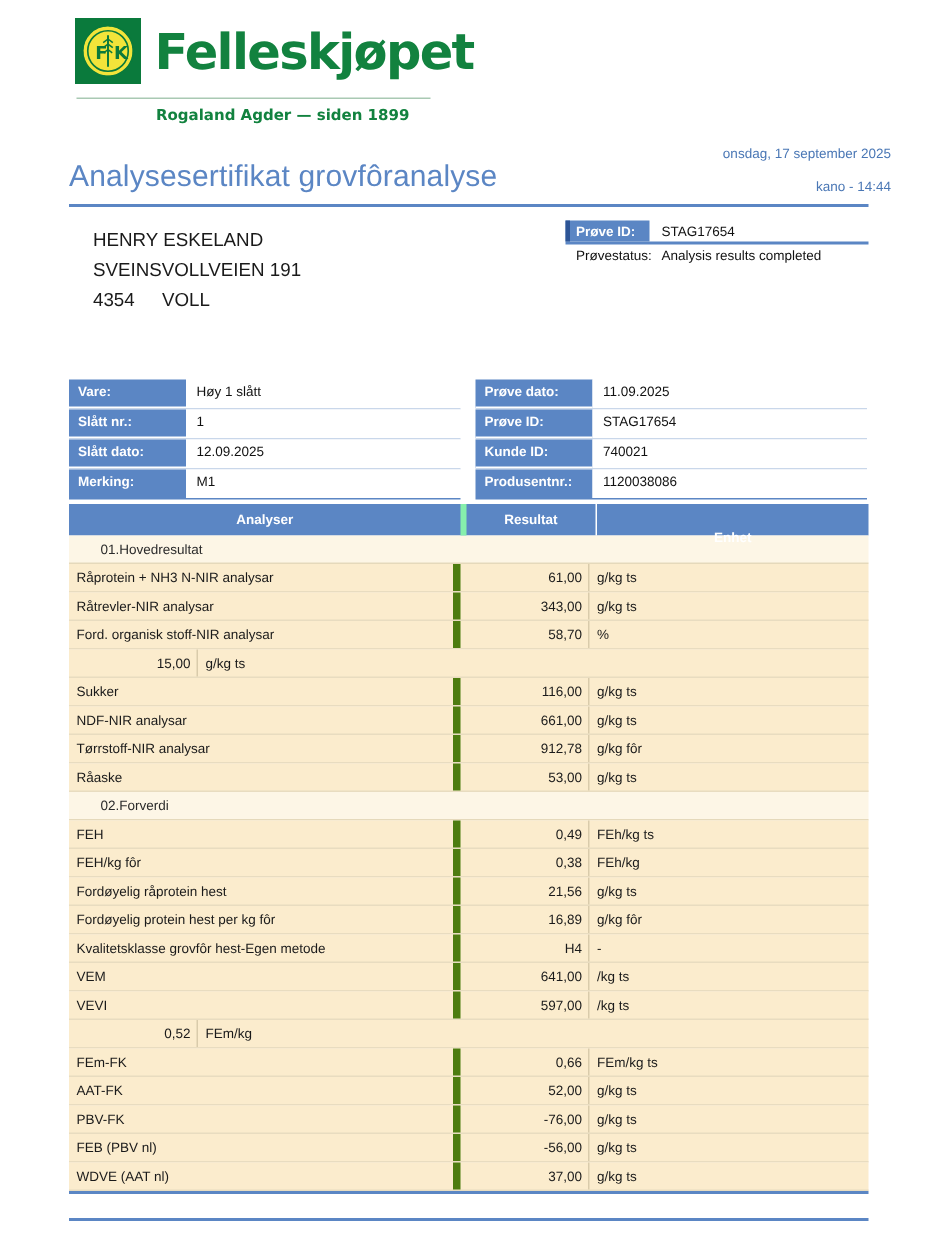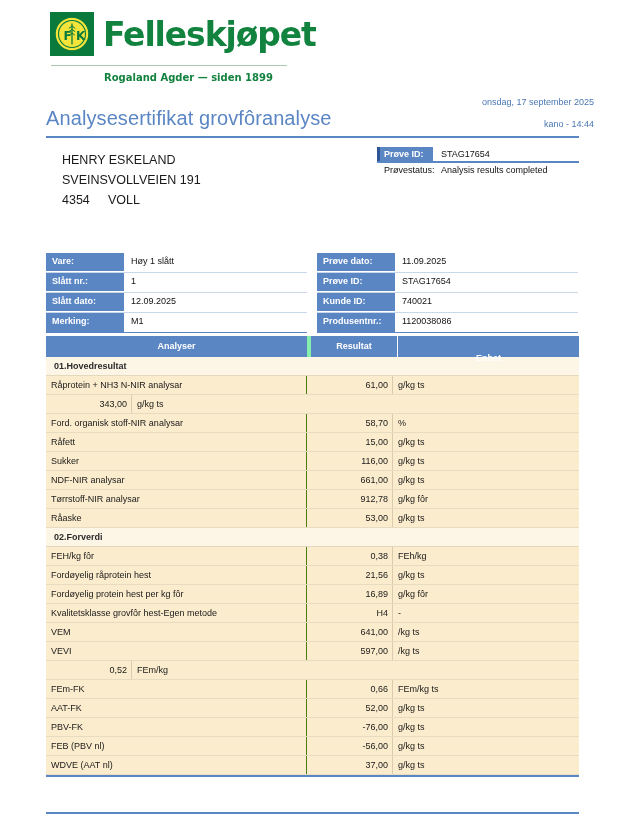--- a/index.html
+++ b/index.html
@@ -226,41 +226,41 @@
     text-align: center;
     line-height: 21px;
     height: 21px;
     margin-top: 24px;
   }
 
   .an-body { border-bottom: 2px solid #5b86c4; }
 
   .an-section {
     background: #fdf6e6;
-    font-weight: bold;
+    font-weight: normal;
     color: #2b2b2b;
     height: 19px;
     line-height: 19px;
-    padding-left: 8px;
+    padding-left: 21px;
     border-bottom: 1px solid #e5d9bb;
     box-sizing: border-box;
   }
 
   .an-row {
     display: flex;
     height: 19px;
     background: #fbeccd;
     border-bottom: 1px solid #e8dcc0;
     box-sizing: border-box;
   }
   .an-row .c-analyser {
     flex: 0 0 261px;
     padding: 4px 0 0 5px;
     box-sizing: border-box;
-    border-right: 1px solid #4d7c0f;
+    border-right: 5px solid #4d7c0f;
     color: #1a1a1a;
   }
   .an-row .c-resultat {
     flex: 0 0 86px;
     padding: 4px 4px 0 0;
     box-sizing: border-box;
     text-align: right;
     border-right: 1px solid #d9cbab;
     color: #1a1a1a;
   }
@@ -382,30 +382,30 @@
       <div class="c-enhet">Enhet</div>
     </div>
     <div class="an-body" id="an-body">
         <div class="an-section">01.Hovedresultat</div>
         <div class="an-row">
           <div class="c-analyser">Råprotein + NH3 N-NIR analysar</div>
           <div class="c-resultat">61,00</div>
           <div class="c-enhet">g/kg ts</div>
         </div>
         <div class="an-row">
+          <div class="c-analyser">Råtrevler-NIR analysar</div>
           <div class="c-resultat">343,00</div>
           <div class="c-enhet">g/kg ts</div>
         </div>
         <div class="an-row">
           <div class="c-analyser">Ford. organisk stoff-NIR analysar</div>
           <div class="c-resultat">58,70</div>
           <div class="c-enhet">%</div>
         </div>
         <div class="an-row">
-          <div class="c-analyser">Råfett</div>
           <div class="c-resultat">15,00</div>
           <div class="c-enhet">g/kg ts</div>
         </div>
         <div class="an-row">
           <div class="c-analyser">Sukker</div>
           <div class="c-resultat">116,00</div>
           <div class="c-enhet">g/kg ts</div>
         </div>
         <div class="an-row">
           <div class="c-analyser">NDF-NIR analysar</div>
@@ -417,20 +417,25 @@
           <div class="c-resultat">912,78</div>
           <div class="c-enhet">g/kg fôr</div>
         </div>
         <div class="an-row">
           <div class="c-analyser">Råaske</div>
           <div class="c-resultat">53,00</div>
           <div class="c-enhet">g/kg ts</div>
         </div>
         <div class="an-section">02.Forverdi</div>
         <div class="an-row">
+          <div class="c-analyser">FEH</div>
+          <div class="c-resultat">0,49</div>
+          <div class="c-enhet">FEh/kg ts</div>
+        </div>
+        <div class="an-row">
           <div class="c-analyser">FEH/kg fôr</div>
           <div class="c-resultat">0,38</div>
           <div class="c-enhet">FEh/kg</div>
         </div>
         <div class="an-row">
           <div class="c-analyser">Fordøyelig råprotein hest</div>
           <div class="c-resultat">21,56</div>
           <div class="c-enhet">g/kg ts</div>
         </div>
         <div class="an-row">

